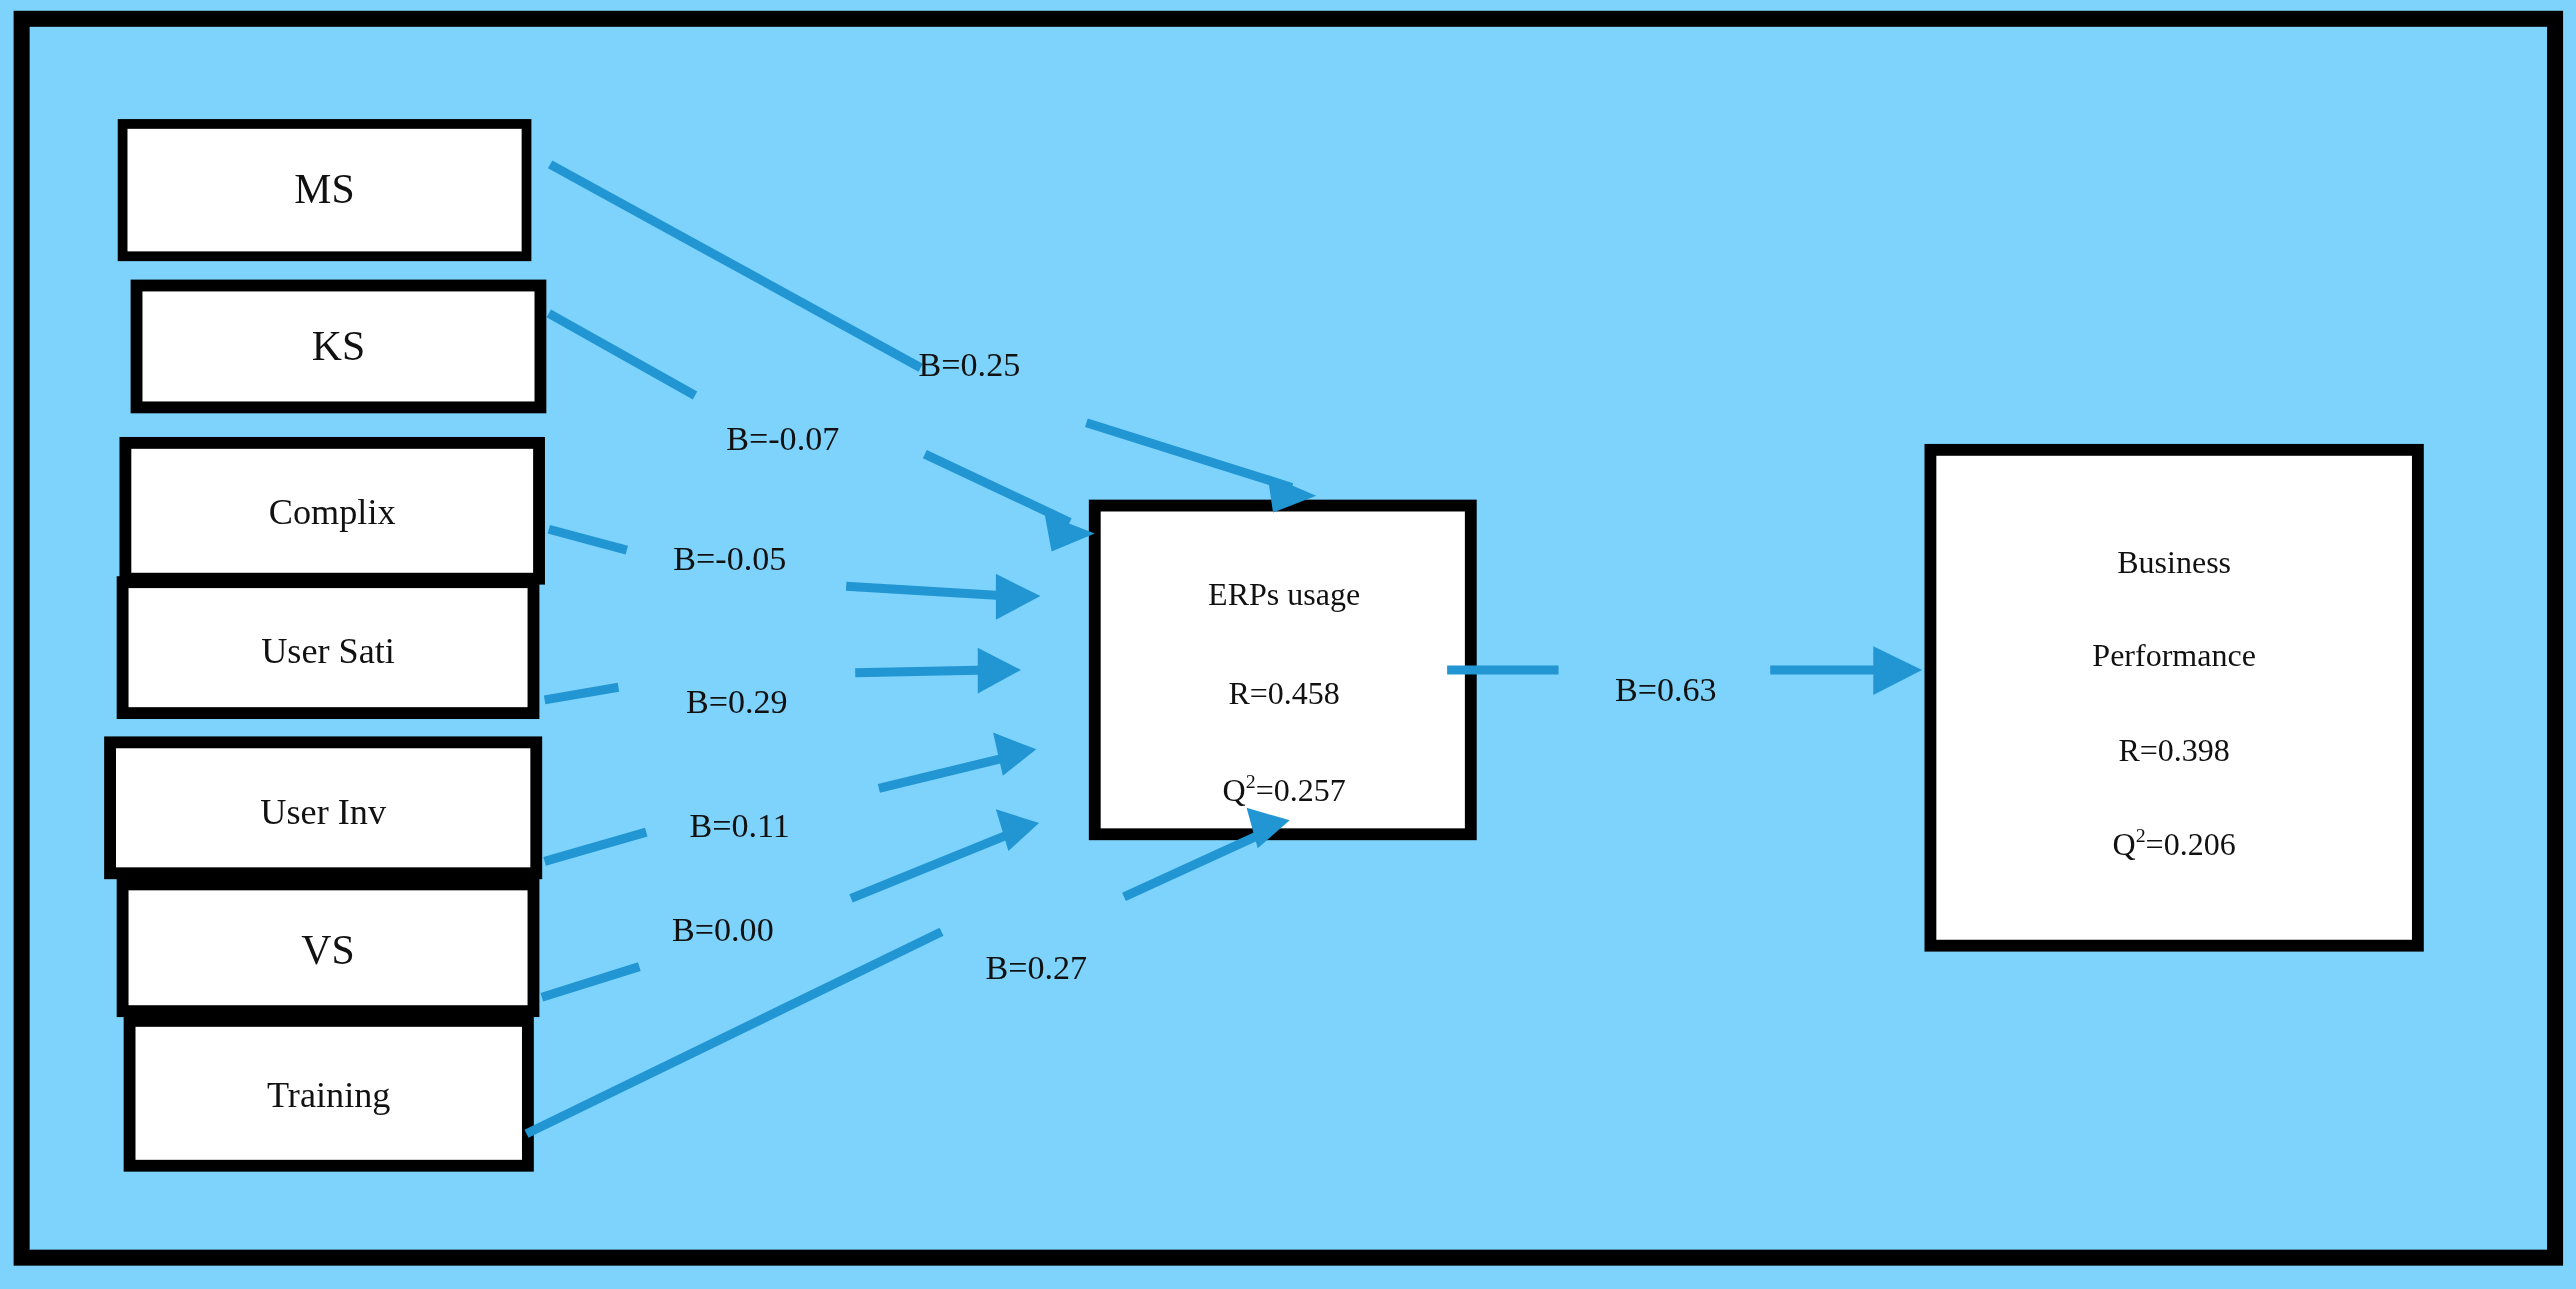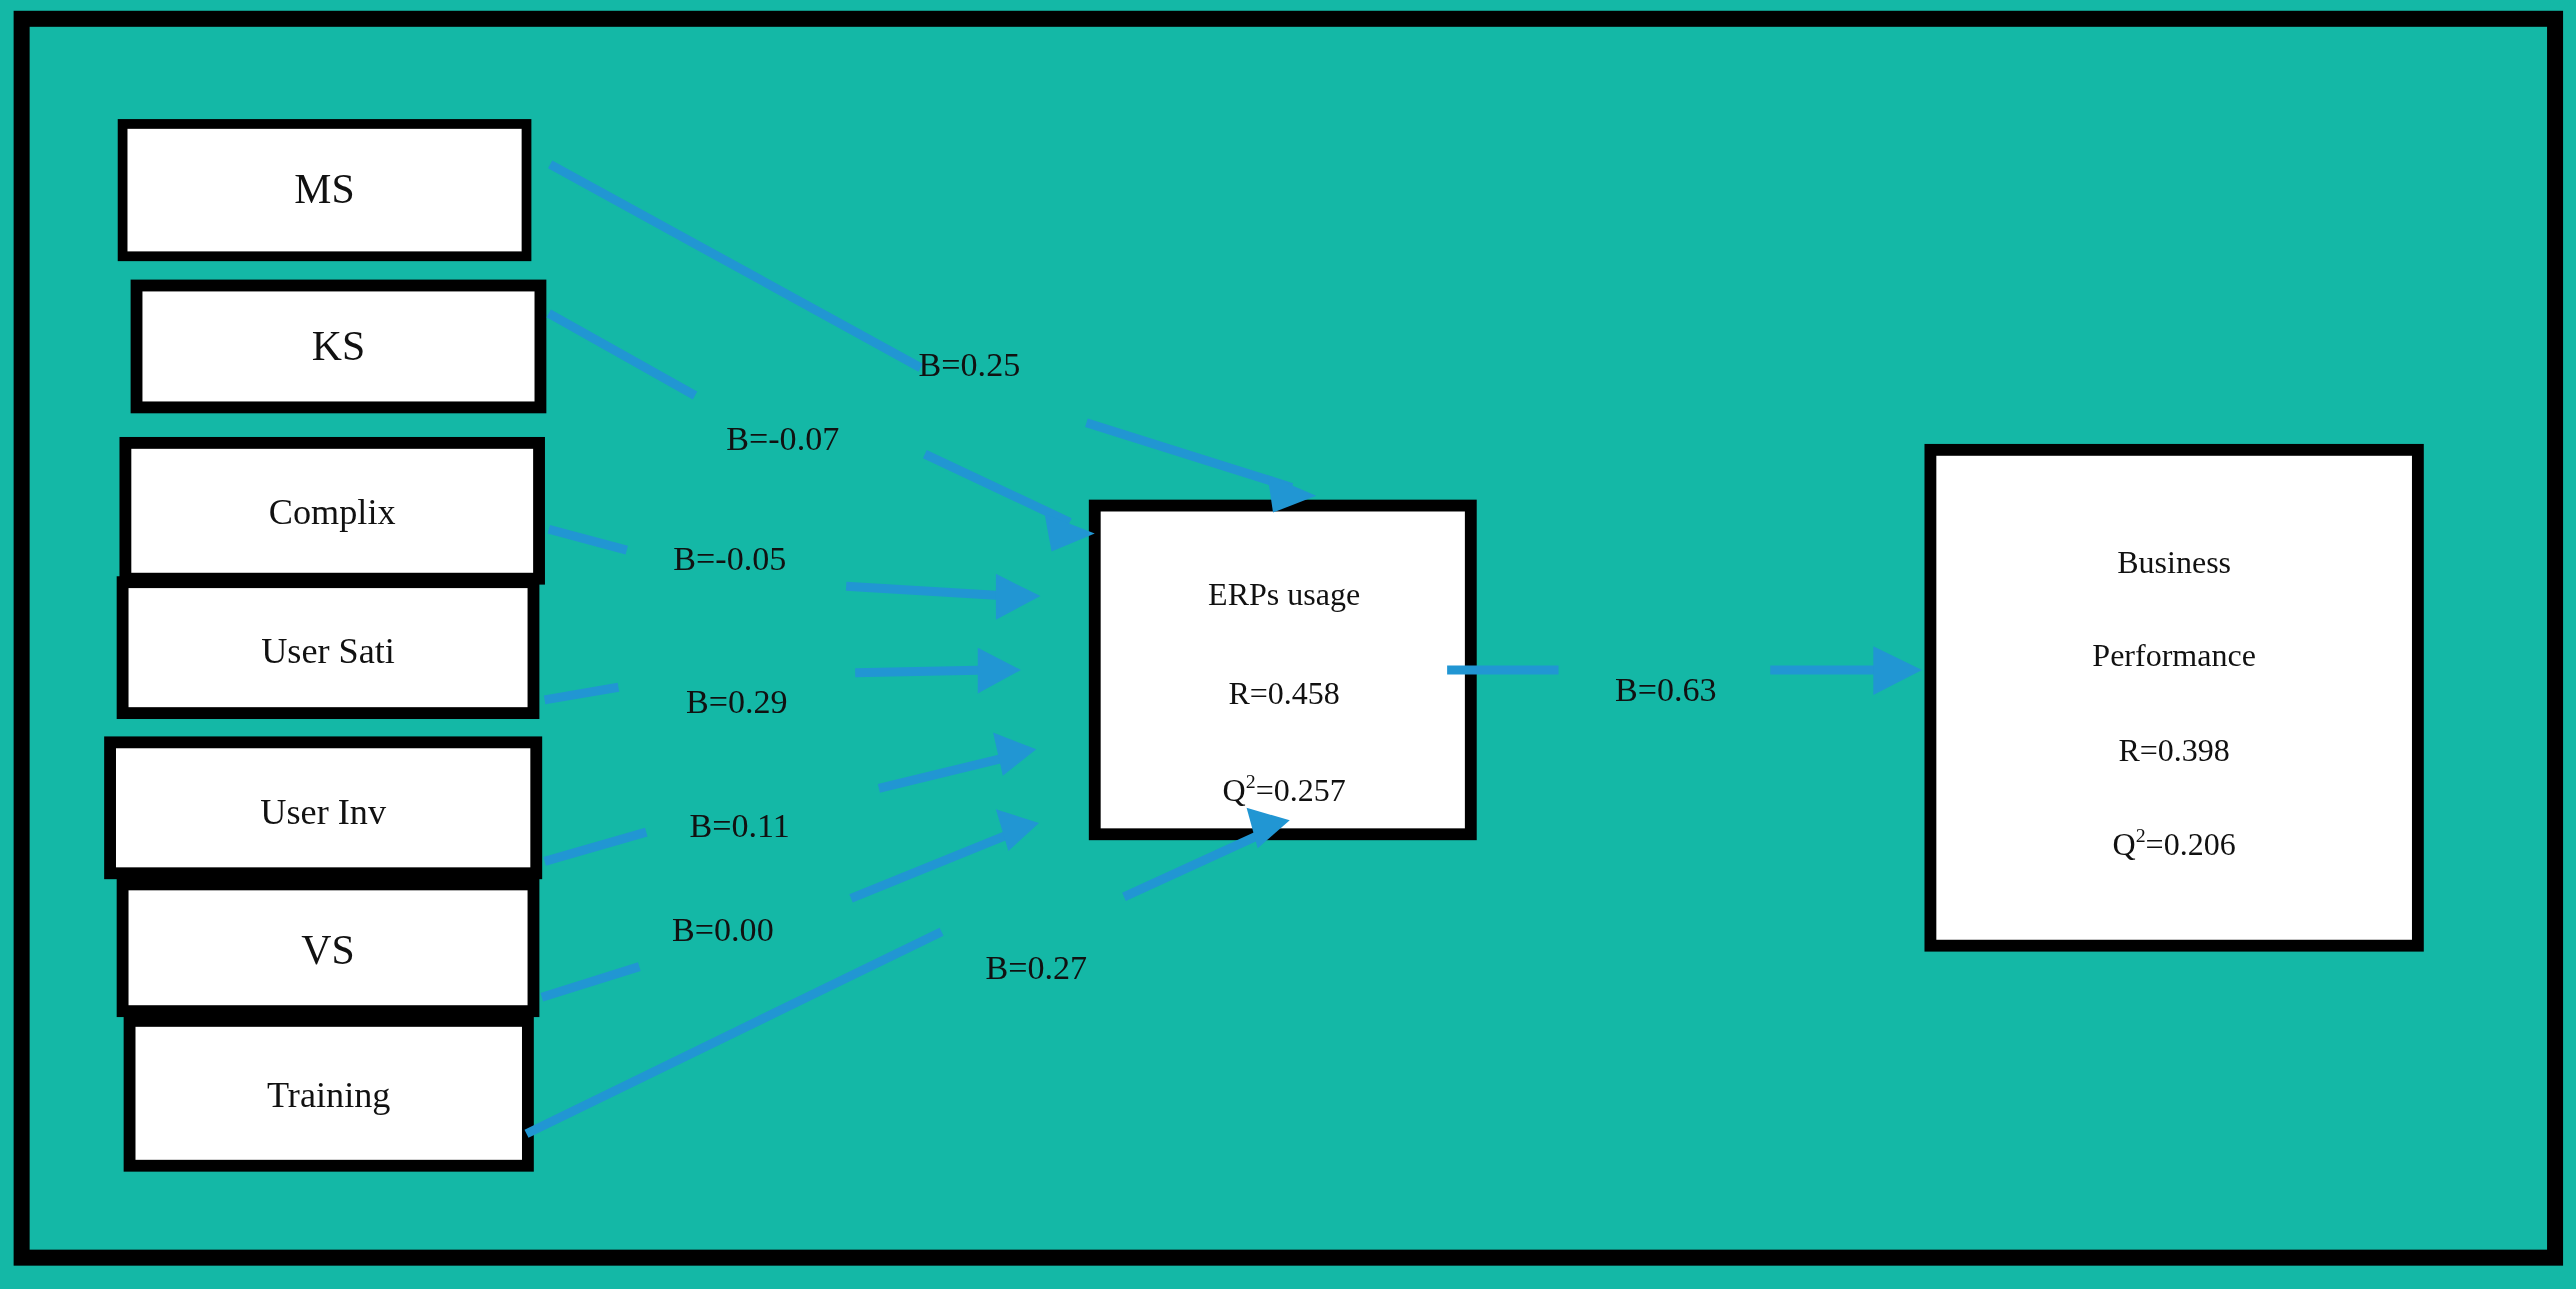--- a/index.html
+++ b/index.html
@@ -8,21 +8,21 @@
     padding: 0;
     background: #ffffff;
   }
   body {
     font-family: "Liberation Serif", "DejaVu Serif", serif;
   }
   #stage {
     position: relative;
     width: 2576px;
     height: 1289px;
-    background: #14b8a6;
+    background: #7dd3fc;
     overflow: hidden;
   }
   #diagram-svg {
     position: absolute;
     left: 0;
     top: 0;
     width: 2576px;
     height: 1289px;
   }
   .frame-rect {

